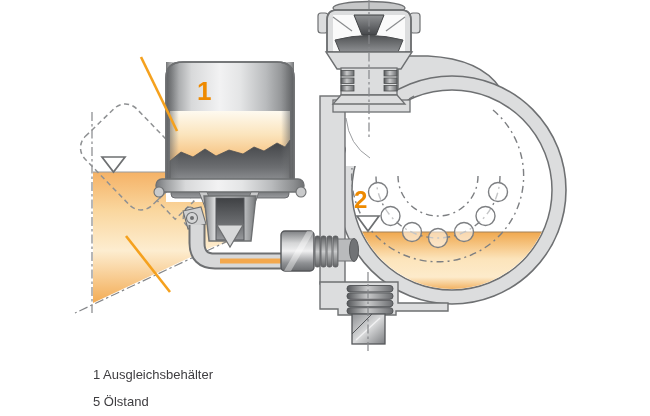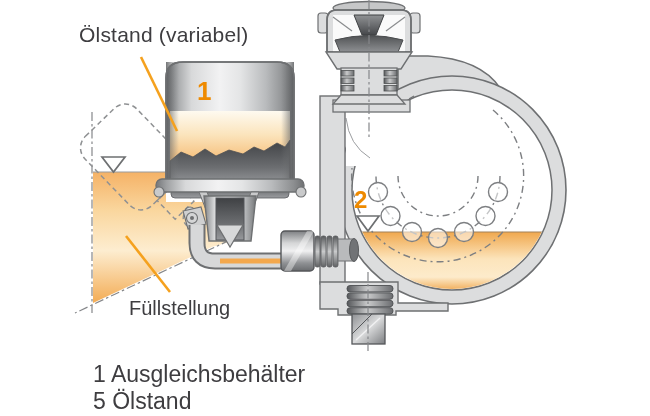--- a/index.html
+++ b/index.html
@@ -8,21 +8,21 @@
   }
   html,body{margin:0;padding:0;background:#fff;}
   .stage{
     position:relative;width:650px;height:416px;background:var(--bg);
     overflow:hidden;font-family:"Liberation Sans",sans-serif;
   }
   .stage svg{position:absolute;left:0;top:0;}
   .lbl{position:absolute;color:var(--text);white-space:nowrap;}
   .lbl-big{font-size:21px;letter-spacing:.2px;}
   .marker{position:absolute;font-weight:bold;color:var(--accent);}
-  .legend{position:absolute;left:93px;top:361px;font-size:23px;color:var(--text);line-height:27px;}
+  .legend{position:absolute;left:93px;top:361px;font-size:13px;color:var(--text);line-height:27px;}
 </style>
 </head>
 <body>
 
 <div class="stage">
 <svg width="650" height="416" viewBox="0 0 650 416">
   <defs>
     <linearGradient id="metalH" x1="0" y1="0" x2="1" y2="0">
       <stop offset="0" stop-color="#75777A"></stop>
           <stop offset=".07" stop-color="#9EA0A2"></stop>
@@ -226,21 +226,19 @@
     <polygon points="341,95 397,95 405,104 333,104" fill="var(--metal)" stroke="var(--outline)" stroke-width="1.3"></polygon>
     <line x1="369" y1="0" x2="369" y2="138" stroke="#85878A" stroke-width="1.2" stroke-dasharray="9 3 2.5 3"></line>
   </g>
 
   <line x1="141" y1="57" x2="177" y2="131" style="stroke:var(--leader)" stroke-width="2.6"></line>
   <line x1="126" y1="236" x2="170" y2="292" style="stroke:var(--leader)" stroke-width="2.6"></line>
   <polygon points="102,157 125,157 113.5,172" fill="#FFFFFF" stroke="var(--outline)" stroke-width="1.7"></polygon>
   <polygon points="357,216 379,216 368,231" fill="#FFFFFF" stroke="var(--outline)" stroke-width="1.7"></polygon>
 </svg>
 
-  <div class="lbl lbl-big" style="left:79px;top:23px;">Ölstand (variabel)</div>
-  <div class="lbl" style="left:129px;top:297px;font-size:20px;">Füllstellung</div>
   <div class="marker" style="left:197px;top:76px;font-size:26px;">1</div>
   <div class="marker" style="left:354px;top:186px;font-size:24px;">2</div>
   <div class="legend">
     <div>1 Ausgleichsbehälter</div>
     <div>5 Ölstand</div>
   </div>
 </div>
 
 </body></html>

